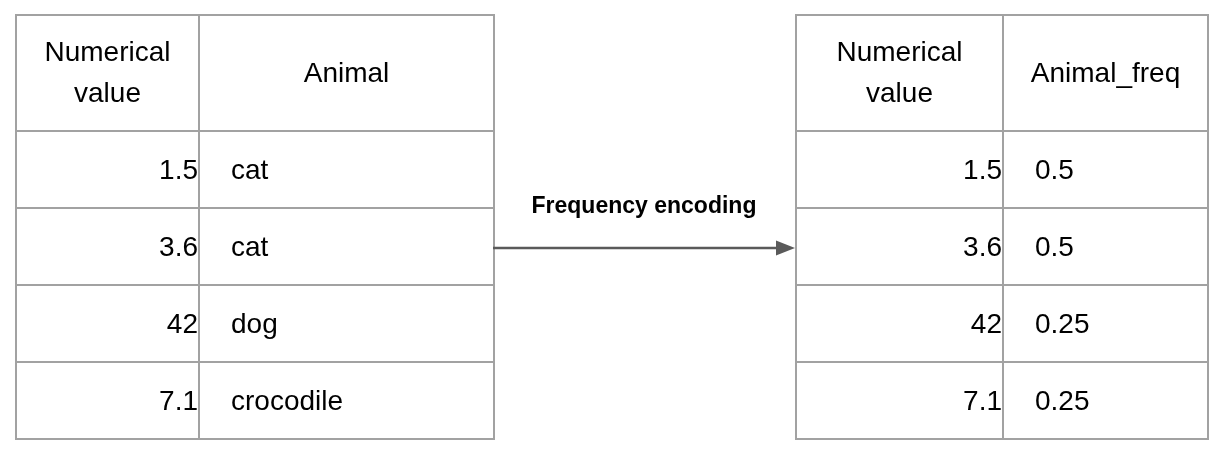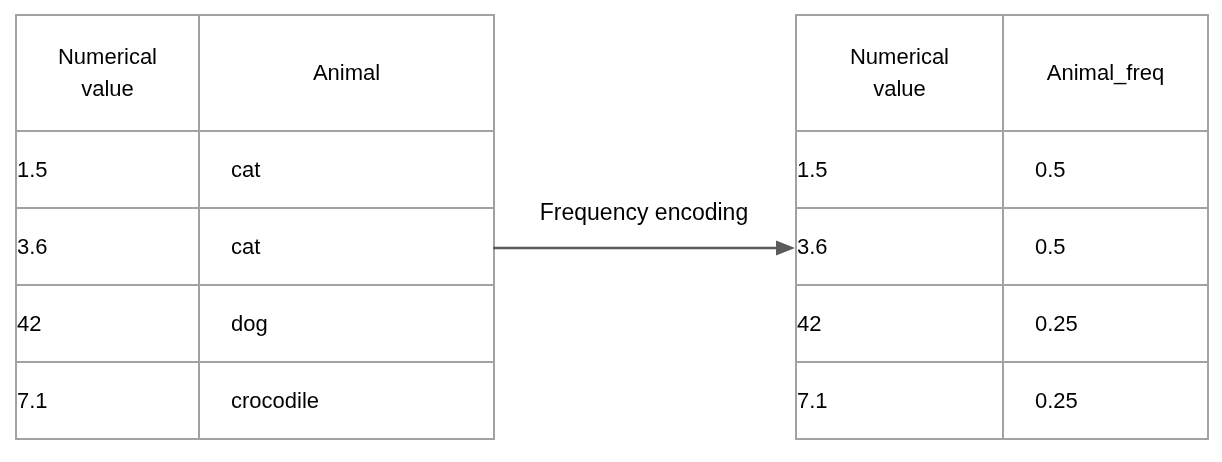--- a/index.html
+++ b/index.html
@@ -16,44 +16,44 @@
     height: 462px;
     background: var(--bg);
     font-family: "Liberation Sans", sans-serif;
     color: var(--text);
     overflow: hidden;
   }
   table.data-table {
     position: absolute;
     border-collapse: collapse;
     table-layout: fixed;
-    font-size: 22px;
+    font-size: 28px;
     color: var(--text);
   }
   table.left-table  { left: 15px;  top: 14px; width: 478px; height: 424px; }
   table.right-table { left: 795px; top: 14px; width: 412px; height: 424px; }
   .data-table th, .data-table td {
     border: 2px solid var(--border);
     font-weight: 400;
     vertical-align: middle;
   }
   .data-table tr.header-row { height: 116px; }
   .data-table tr.data-row   { height: 77px; }
   .data-table th { text-align: center; }
   .hdr-wrap { display: inline-block; max-width: 130px; line-height: 1.45; }
-  .cell-center { text-align: left; margin-left: 36px; }
+  .cell-center { text-align: right; margin-left: 36px; }
   .cell-left   { text-align: left; padding-left: 31px; }
   .arrow-label {
     position: absolute;
     left: 493px;
-    top: 199px;
+    top: 192px;
     width: 302px;
     text-align: center;
     font-size: 23px;
-    font-weight: 400;
+    font-weight: 700;
     color: var(--text);
     white-space: nowrap;
   }
   .arrow-svg {
     position: absolute;
     left: 493px;
     top: 238px;
     width: 302px;
     height: 20px;
   }

